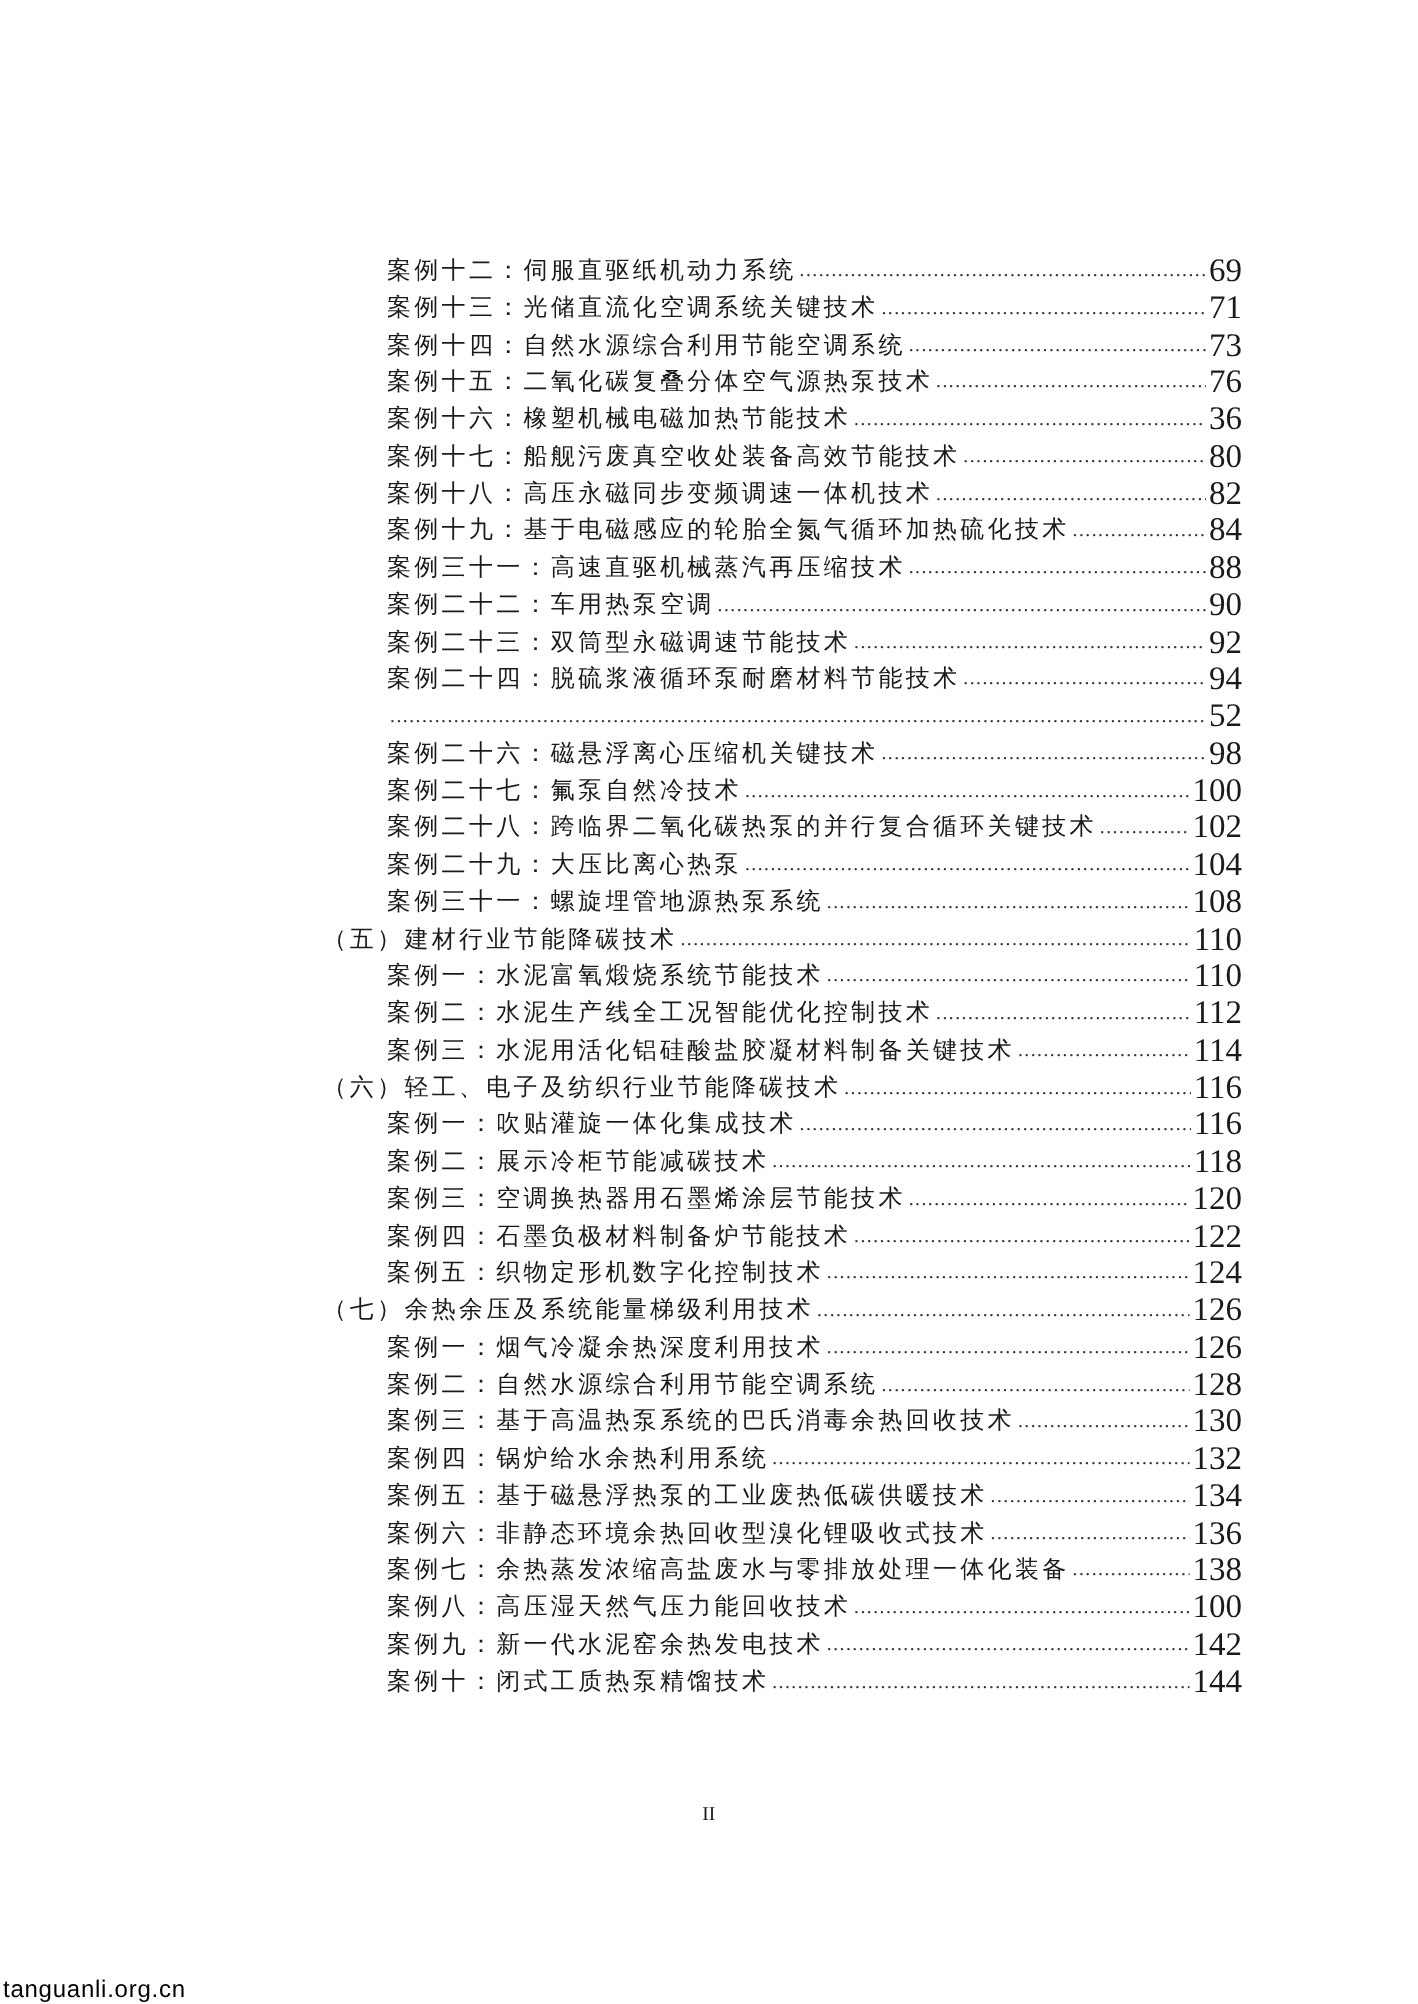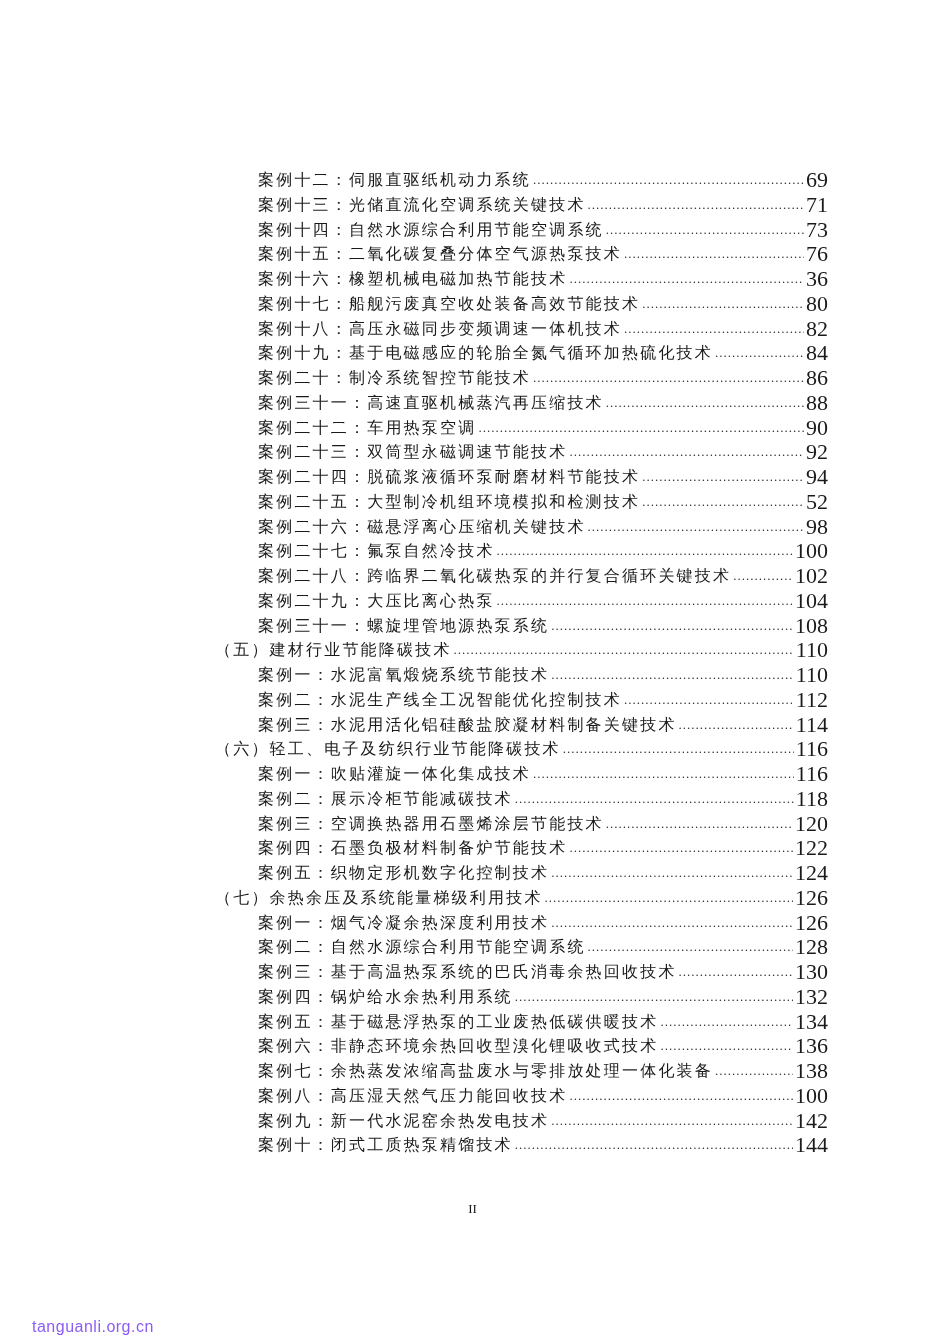--- a/index.html
+++ b/index.html
@@ -6,21 +6,21 @@
   body { width: 945px; height: 1336px; position: relative; overflow: hidden;
          font-family: "DejaVu Serif", "Liberation Serif", serif; color: #1a1a1a; }
   .toc { position: absolute; left: 215px; top: 168px; width: 613px; }
   .row { display: flex; align-items: flex-start; height: 24.75px; font-size: 16px; line-height: 24.75px; white-space: nowrap; }
   .row.case { padding-left: 43px; }
   .row .label { letter-spacing: 2.2px; flex: 0 0 auto; }
   .row .leader { flex: 1 1 auto; overflow: hidden; margin: 0 2px; font-family: "Liberation Serif", serif; font-size: 13px; letter-spacing: 1px; color: #333; }
   .row .leader::before { content: "................................................................................................................................................................................................................................"; }
   .row .page { flex: 0 0 auto; font-family: "Liberation Serif", serif; font-size: 22px; }
   .footer { position: absolute; top: 1201px; left: 0; width: 945px; text-align: center; font-family: "Liberation Serif", serif; font-size: 13px; }
-  .watermark { position: absolute; left: 2px; top: 1318px; font-family: "Liberation Sans", sans-serif; font-size: 16px; color: #8b5cf6; letter-spacing: 0.5px; margin-left: 30px; }
+  .watermark { position: absolute; left: 2px; top: 1318px; font-family: "Liberation Sans", sans-serif; font-size: 16px; color: #000000; letter-spacing: 0.5px; }
 </style>
 </head>
 <body>
 
 <div class="toc" id="toc">
     <div class="row case">
       <span class="label">案例十二：伺服直驱纸机动力系统</span>
       <span class="leader"></span>
       <span class="page">69</span>
     </div>
@@ -53,46 +53,40 @@
       <span class="label">案例十八：高压永磁同步变频调速一体机技术</span>
       <span class="leader"></span>
       <span class="page">82</span>
     </div>
     <div class="row case">
       <span class="label">案例十九：基于电磁感应的轮胎全氮气循环加热硫化技术</span>
       <span class="leader"></span>
       <span class="page">84</span>
     </div>
     <div class="row case">
-      <span class="label">案例二十：制冷系统智控节能技术</span>
-      <span class="leader"></span>
-      <span class="page">86</span>
-    </div>
-    <div class="row case">
       <span class="label">案例三十一：高速直驱机械蒸汽再压缩技术</span>
       <span class="leader"></span>
       <span class="page">88</span>
     </div>
     <div class="row case">
       <span class="label">案例二十二：车用热泵空调</span>
       <span class="leader"></span>
       <span class="page">90</span>
     </div>
     <div class="row case">
       <span class="label">案例二十三：双筒型永磁调速节能技术</span>
       <span class="leader"></span>
       <span class="page">92</span>
     </div>
     <div class="row case">
       <span class="label">案例二十四：脱硫浆液循环泵耐磨材料节能技术</span>
       <span class="leader"></span>
       <span class="page">94</span>
     </div>
     <div class="row case">
-      <span class="label">案例二十五：大型制冷机组环境模拟和检测技术</span>
       <span class="leader"></span>
       <span class="page">52</span>
     </div>
     <div class="row case">
       <span class="label">案例二十六：磁悬浮离心压缩机关键技术</span>
       <span class="leader"></span>
       <span class="page">98</span>
     </div>
     <div class="row case">
       <span class="label">案例二十七：氟泵自然冷技术</span>

